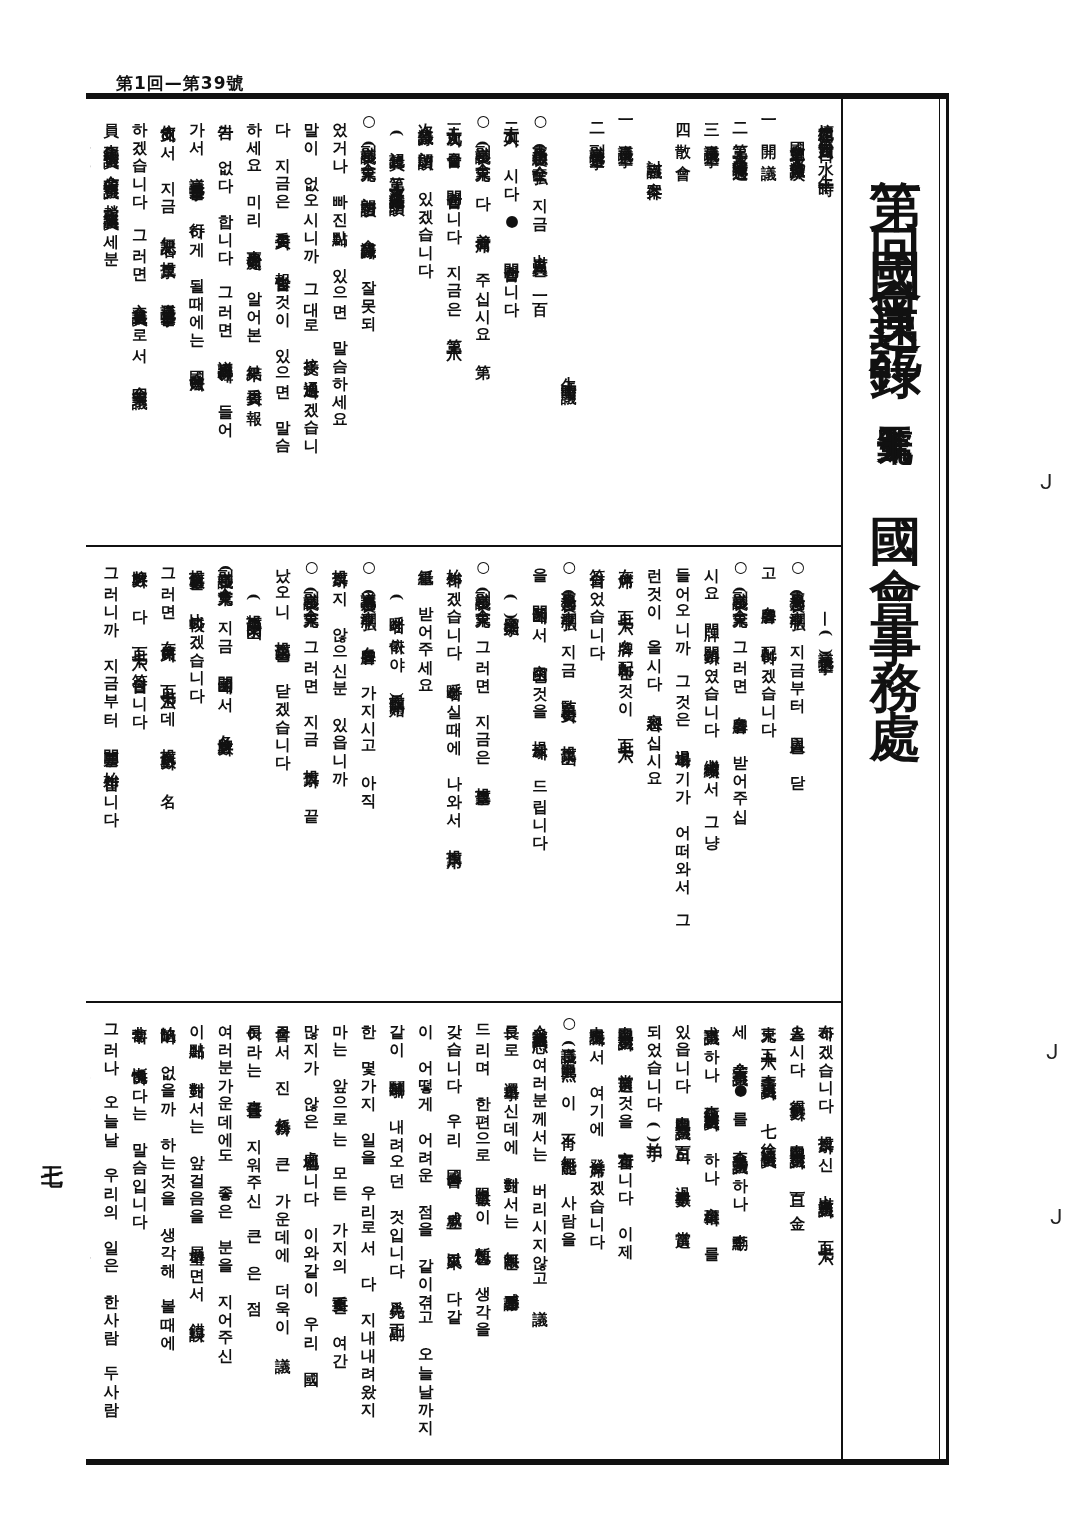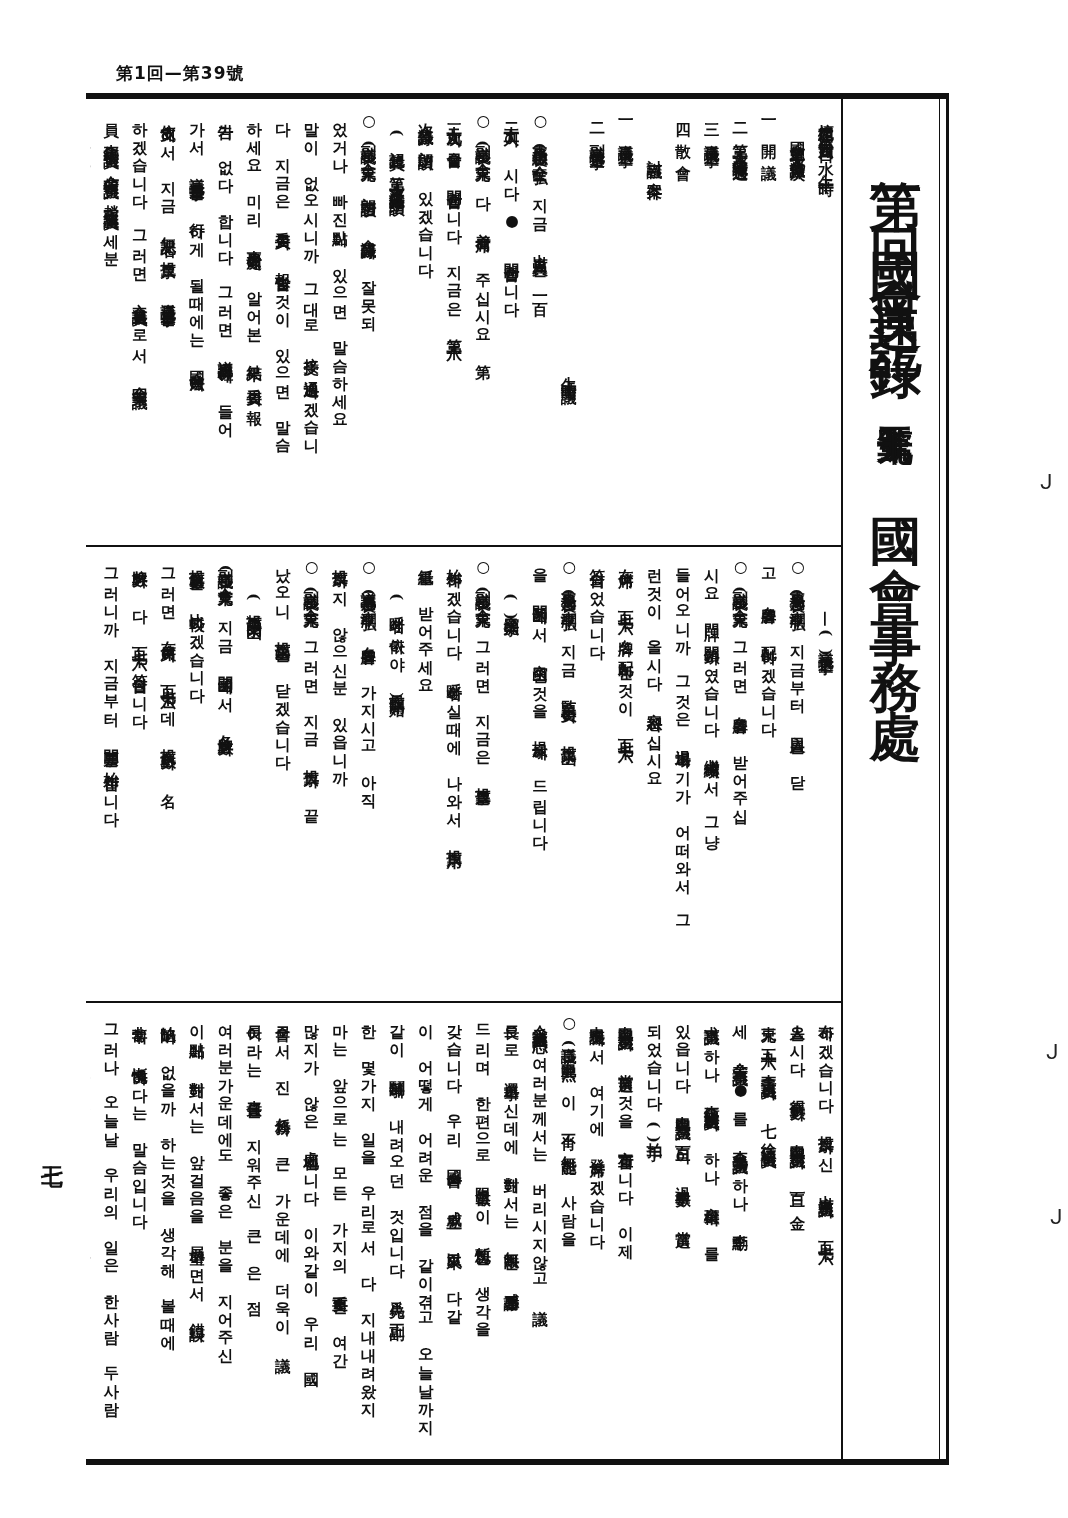--- a/index.html
+++ b/index.html
@@ -1,18 +1,18 @@
 <!DOCTYPE html>
 <html><head>
   <meta charset="utf-8">
   <style>
     html, body { margin: 0; padding: 0; background: #ffffff; }
     body { width: 1068px; height: 1518px; position: relative; overflow: hidden;
            font-family: "DejaVu Serif", "Liberation Serif", serif; color: #111; }
-    .running-head { position: absolute; left: 116px; top: 62px; font-size: 17px; font-weight: bold;
+    .running-head { position: absolute; left: 116px; top: 72px; font-size: 17px; font-weight: bold;
                     letter-spacing: 1px; font-family: "DejaVu Sans", sans-serif; }
     .frame { position: absolute; left: 86px; top: 93px; width: 860px; height: 1360px;
              border-top: 6px solid #111; border-bottom: 6px solid #111; border-right: 3px solid #111; }
     .frame-inner-right { position: absolute; right: 6px; top: 0; bottom: 0; border-right: 1px solid #111; }
     .masthead-rule { position: absolute; left: 755px; top: 0; bottom: 0; border-left: 2px solid #111; }
     .band-rule { position: absolute; left: 0; width: 755px; border-top: 2px solid #111; }
     .masthead { position: absolute; left: 770px; top: 40px; width: 80px; height: 1300px;
                 writing-mode: vertical-rl; font-weight: bold; font-size: 52px; line-height: 80px;
                 text-align: start; }
     .masthead .title { letter-spacing: 24px; }

